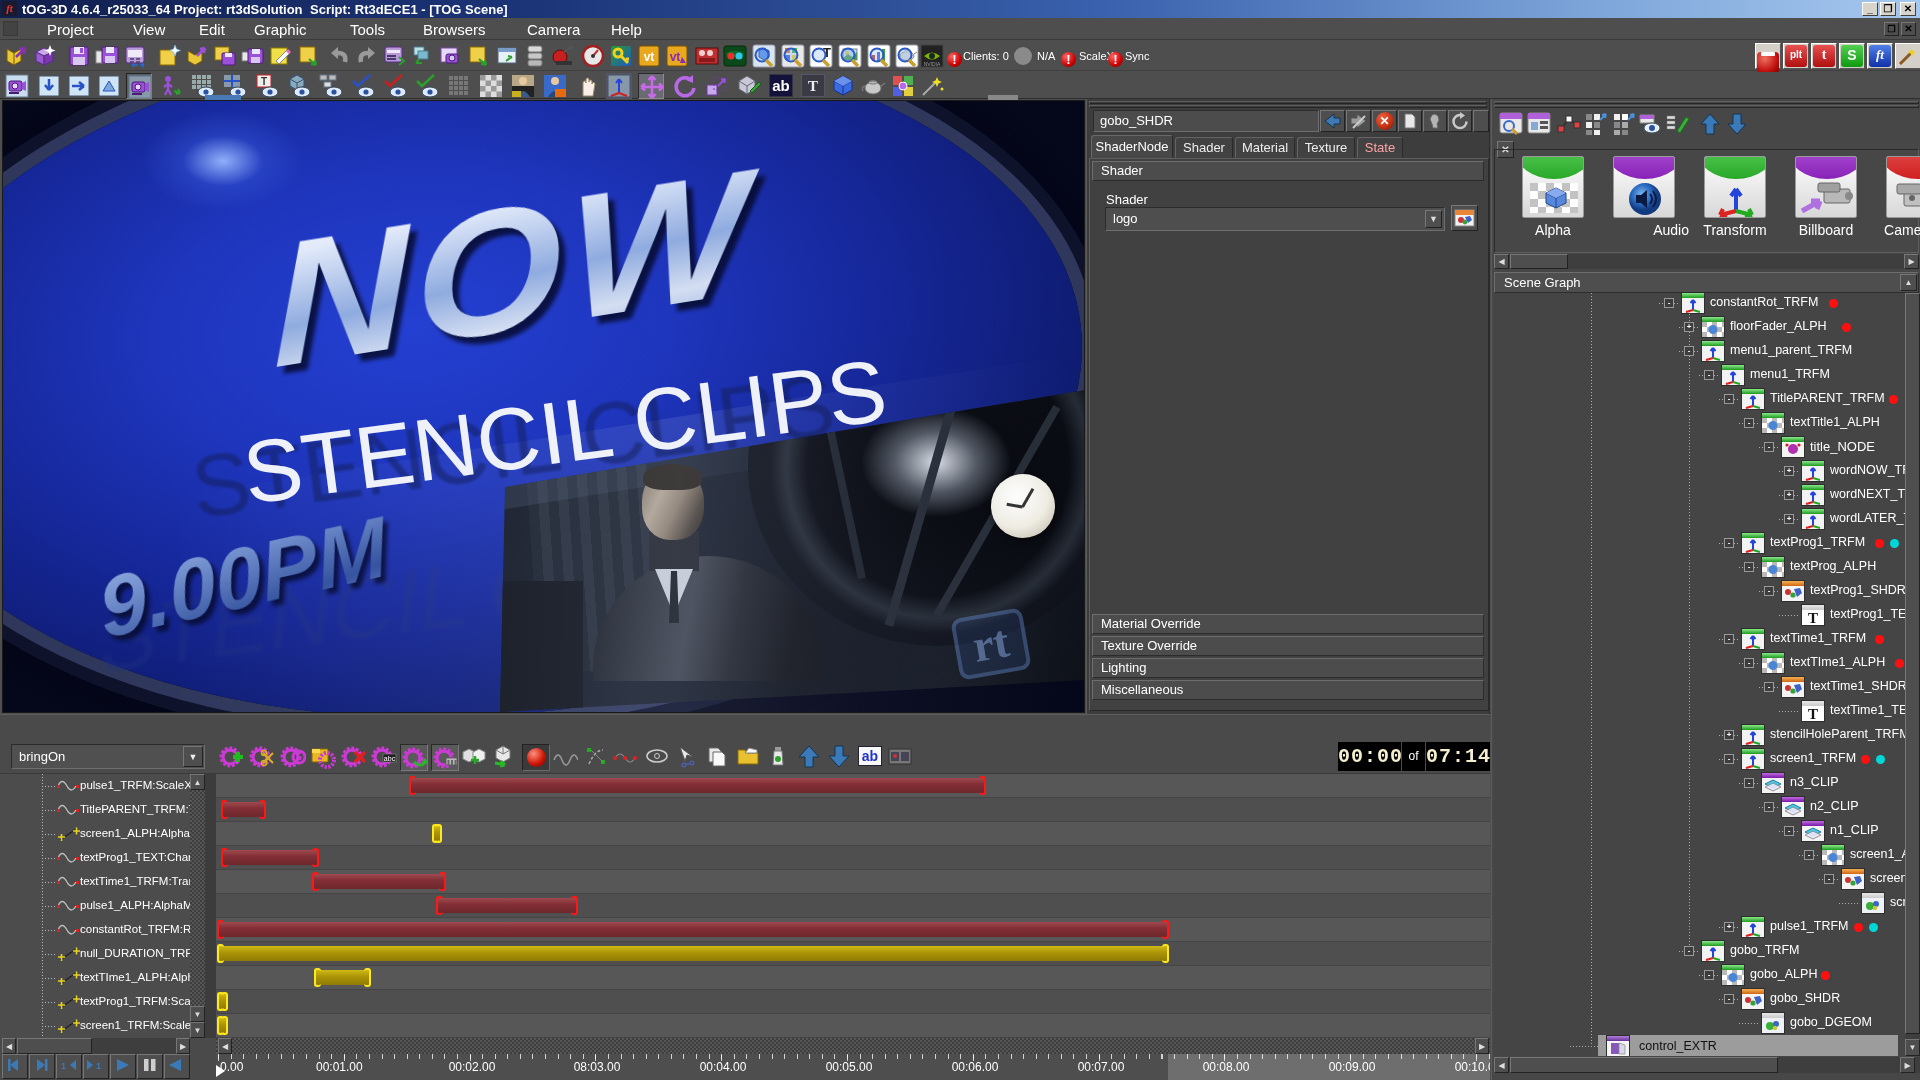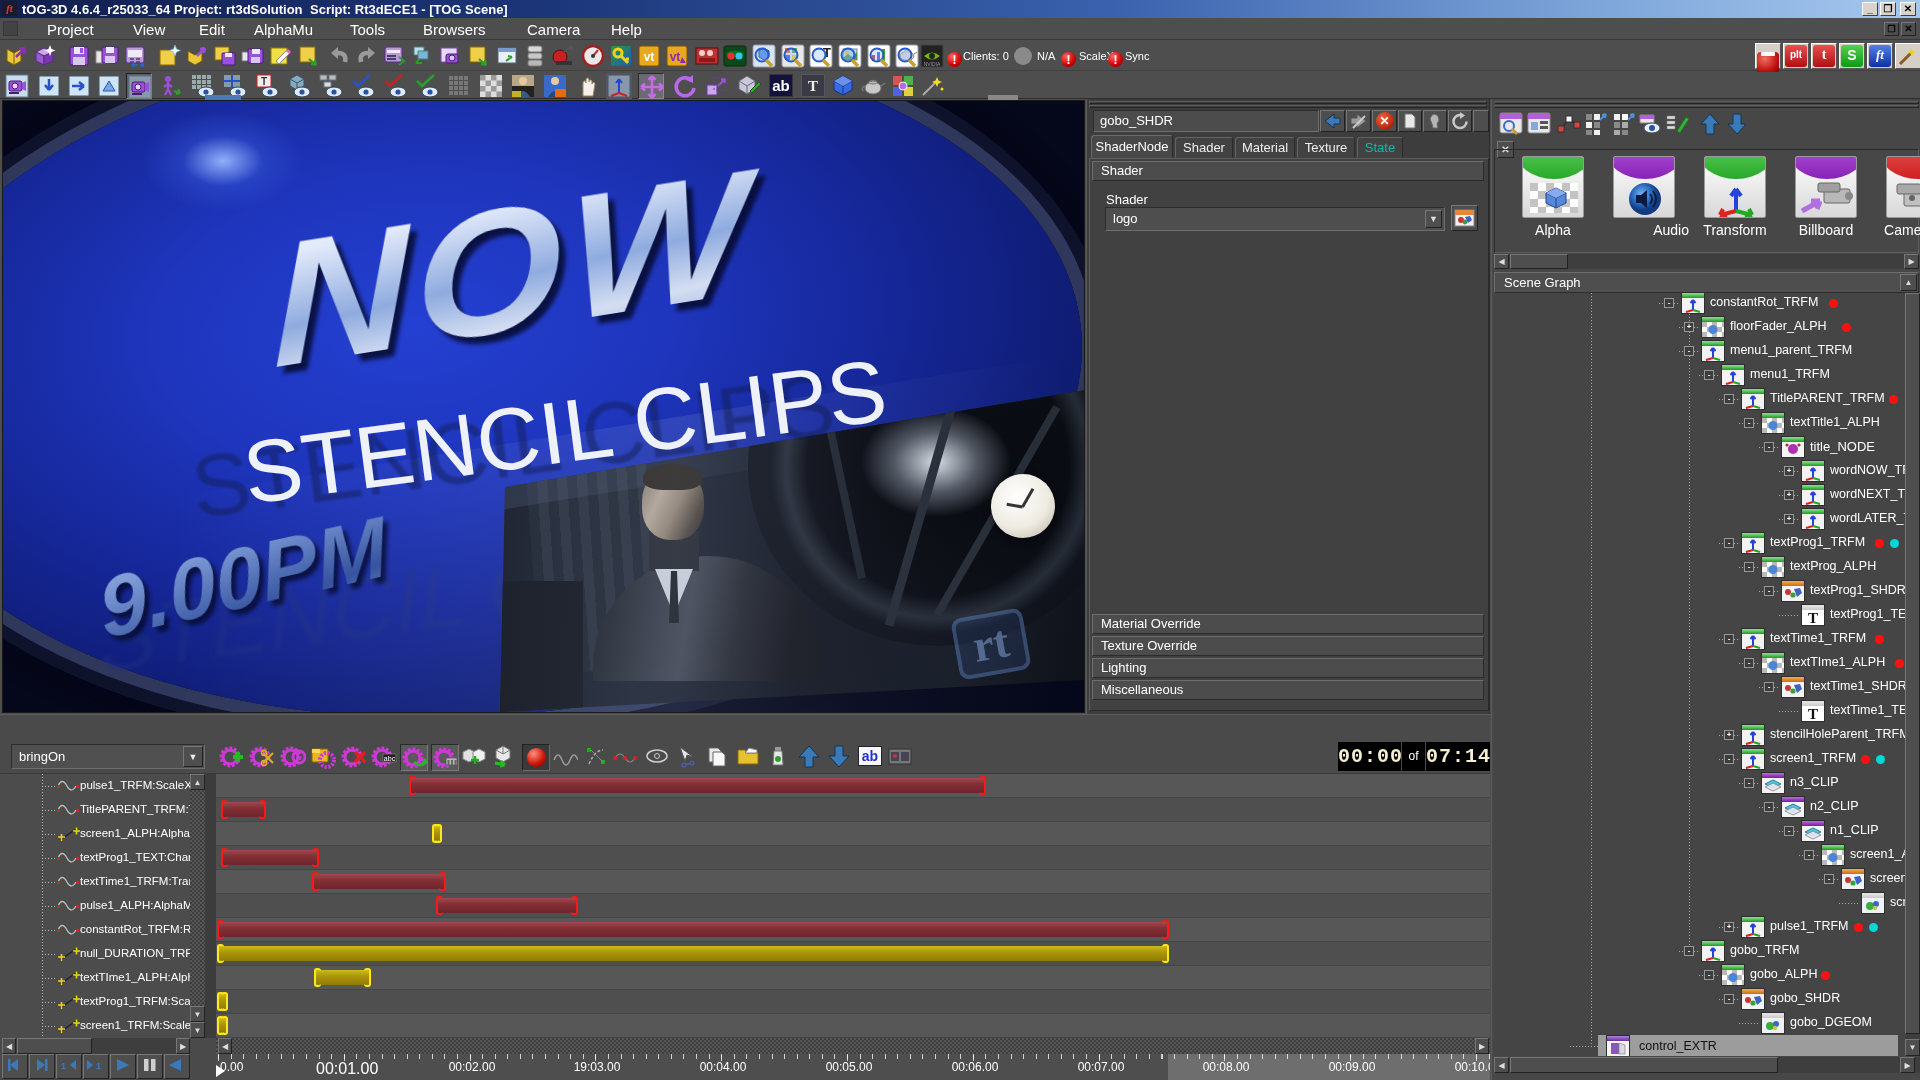--- a/index.html
+++ b/index.html
@@ -21,21 +21,21 @@
   <div class="ab wbtn" style="left:1862px;top:2px">_</div>
   <div class="ab wbtn" style="left:1880px;top:2px">❐</div>
   <div class="ab wbtn" style="left:1900px;top:2px">✕</div>
 </div>
 
 <div class="ab" id="menubar" style="left:0;top:18px;width:1920px;height:22px;background:#4e4e4e;border-bottom:1px solid #3a3a3a">
   <div class="ab" style="left:3px;top:3px;width:15px;height:15px;background:#434343;border:1px solid #383838"></div>
   <div class="ab txt" style="left:47px;top:3px;font-size:15px">Project</div>
   <div class="ab txt" style="left:133px;top:3px;font-size:15px">View</div>
   <div class="ab txt" style="left:199px;top:3px;font-size:15px">Edit</div>
-  <div class="ab txt" style="left:254px;top:3px;font-size:15px">AlphaMu</div>
+  <div class="ab txt" style="left:254px;top:3px;font-size:15px">Graphic</div>
   <div class="ab txt" style="left:350px;top:3px;font-size:15px">Tools</div>
   <div class="ab txt" style="left:423px;top:3px;font-size:15px">Browsers</div>
   <div class="ab txt" style="left:527px;top:3px;font-size:15px">Camera</div>
   <div class="ab txt" style="left:611px;top:3px;font-size:15px">Help</div>
   <div class="ab" style="left:1884px;top:4px;width:15px;height:14px;background:#4e4e4e;border:1px solid;border-color:#777 #222 #222 #777;color:#000;font:bold 9px 'Liberation Sans';text-align:center;line-height:12px">❐</div>
   <div class="ab" style="left:1901px;top:4px;width:15px;height:14px;background:#4e4e4e;border:1px solid;border-color:#777 #222 #222 #777;color:#000;font:bold 10px 'Liberation Sans';text-align:center;line-height:12px">✕</div>
 </div>
 
 <div class="ab" id="tb1" style="left:0;top:41px;width:1920px;height:30px;background:#4e4e4e;border-bottom:1px solid #404040">
     <div class="ab" style="left:4px;top:2px;width:26px;height:26px;"><svg width="26" height="26">
@@ -520,21 +520,21 @@
   <div class="ab btn" style="left:361px;top:11px;width:24px;height:22px"><svg width="22" height="20">
         <path d="M11 4 A 6.5 6.5 0 1 0 17.5 10.5" fill="none" stroke="#c9c9c9" stroke-width="2.5"></path>
         <path d="M11 1 L11 8 L16 4.5 Z" fill="#c9c9c9"></path>
       </svg></div>
   <div class="ab btn" style="left:386px;top:11px;width:16px;height:22px"></div>
 
   <div class="ab" style="left:4px;top:36px;width:82px;height:23px;background:#484848;border:1px solid;border-color:#6a6a6a #2a2a2a transparent #6a6a6a;border-radius:3px 3px 0 0;color:#fff;font-size:13px;text-align:center;line-height:22px">ShaderNode</div>
   <div class="ab" style="left:88px;top:38px;width:58px;height:21px;background:#424242;border:1px solid;border-color:#646464 #2a2a2a transparent #646464;border-radius:3px 3px 0 0;color:#eee;font-size:13px;text-align:center;line-height:20px">Shader</div>
   <div class="ab" style="left:148px;top:38px;width:60px;height:21px;background:#424242;border:1px solid;border-color:#646464 #2a2a2a transparent #646464;border-radius:3px 3px 0 0;color:#eee;font-size:13px;text-align:center;line-height:20px">Material</div>
   <div class="ab" style="left:210px;top:38px;width:58px;height:21px;background:#424242;border:1px solid;border-color:#646464 #2a2a2a transparent #646464;border-radius:3px 3px 0 0;color:#eee;font-size:13px;text-align:center;line-height:20px">Texture</div>
-  <div class="ab" style="left:270px;top:38px;width:46px;height:21px;background:#424242;border:1px solid;border-color:#646464 #2a2a2a transparent #646464;border-radius:3px 3px 0 0;color:#14b8a6;font-size:13px;text-align:center;line-height:20px">State</div>
+  <div class="ab" style="left:270px;top:38px;width:46px;height:21px;background:#424242;border:1px solid;border-color:#646464 #2a2a2a transparent #646464;border-radius:3px 3px 0 0;color:#fca5a5;font-size:13px;text-align:center;line-height:20px">State</div>
 
   <div class="ab" style="left:2px;top:59px;width:400px;height:553px;border:1px solid;border-color:#5e5e5e #2a2a2a #2a2a2a #5e5e5e;background:#414141">
     <div class="ab out" style="left:2px;top:2px;width:392px;height:20px;background:#4c4c4c;color:#fff;font-size:13px;line-height:18px;padding-left:8px">Shader</div>
     <div class="ab txt" style="left:16px;top:33px;font-size:13px">Shader</div>
     <div class="ab in" style="left:15px;top:48px;width:340px;height:24px;background:#4e4e4e;color:#fff;font-size:13px;line-height:22px;padding-left:7px">logo
       <div class="ab btn" style="right:2px;top:2px;width:17px;height:18px;text-align:center;color:#ddd;font-size:9px;line-height:17px">▼</div>
     </div>
     <div class="ab btn" style="left:361px;top:46px;width:27px;height:26px"><svg width="25" height="24">
           <rect x="3" y="4" width="19" height="16" fill="#f2f2f2" stroke="#888"></rect>
           <rect x="3" y="4" width="19" height="5" fill="#e8873a"></rect>
@@ -1303,25 +1303,25 @@
   </div>
   <div class="ab" style="left:216px;top:323px;width:1274px;height:16px;background:repeating-conic-gradient(#555 0 25%,#3e3e3e 0 50%) 0 0/4px 4px">
     <div class="ab btn" style="left:2px;top:0;width:14px;height:16px;color:#ddd;font-size:8px;text-align:center;line-height:15px">◀</div>
     <div class="ab btn" style="left:1259px;top:0;width:14px;height:16px;color:#ddd;font-size:8px;text-align:center;line-height:15px">▶</div>
   </div>
   <div class="ab" style="left:216px;top:339px;width:952px;height:27px;background:#4e4e4e"></div>
     <div class="ab" style="left:1168px;top:339px;width:322px;height:27px;background:#6e6e6e"></div>
     <div class="ab" style="left:218px;top:340px;width:1px;height:6px;background:#ccc"></div>
     <div class="ab" style="left:220px;top:345px;color:#fff;font-size:12px">0.00</div>
     <div class="ab" style="left:344px;top:340px;width:1px;height:6px;background:#ccc"></div>
-    <div class="ab" style="left:316px;top:345px;width:60px;text-align:right;color:#fff;font-size:16px">00:01.00</div>
+    <div class="ab" style="left:316px;top:345px;width:60px;text-align:left;color:#fff;font-size:12px">00:01.00</div>
     <div class="ab" style="left:470px;top:340px;width:1px;height:6px;background:#ccc"></div>
     <div class="ab" style="left:442px;top:345px;width:60px;text-align:center;color:#fff;font-size:12px">00:02.00</div>
     <div class="ab" style="left:595px;top:340px;width:1px;height:6px;background:#ccc"></div>
-    <div class="ab" style="left:567px;top:345px;width:60px;text-align:center;color:#fff;font-size:12px">19:03.00</div>
+    <div class="ab" style="left:567px;top:345px;width:60px;text-align:center;color:#fff;font-size:12px">08:03.00</div>
     <div class="ab" style="left:721px;top:340px;width:1px;height:6px;background:#ccc"></div>
     <div class="ab" style="left:693px;top:345px;width:60px;text-align:center;color:#fff;font-size:12px">00:04.00</div>
     <div class="ab" style="left:847px;top:340px;width:1px;height:6px;background:#ccc"></div>
     <div class="ab" style="left:819px;top:345px;width:60px;text-align:center;color:#fff;font-size:12px">00:05.00</div>
     <div class="ab" style="left:973px;top:340px;width:1px;height:6px;background:#ccc"></div>
     <div class="ab" style="left:945px;top:345px;width:60px;text-align:center;color:#fff;font-size:12px">00:06.00</div>
     <div class="ab" style="left:1099px;top:340px;width:1px;height:6px;background:#ccc"></div>
     <div class="ab" style="left:1071px;top:345px;width:60px;text-align:center;color:#fff;font-size:12px">00:07.00</div>
     <div class="ab" style="left:1224px;top:340px;width:1px;height:6px;background:#ccc"></div>
     <div class="ab" style="left:1196px;top:345px;width:60px;text-align:center;color:#fff;font-size:12px">00:08.00</div>

